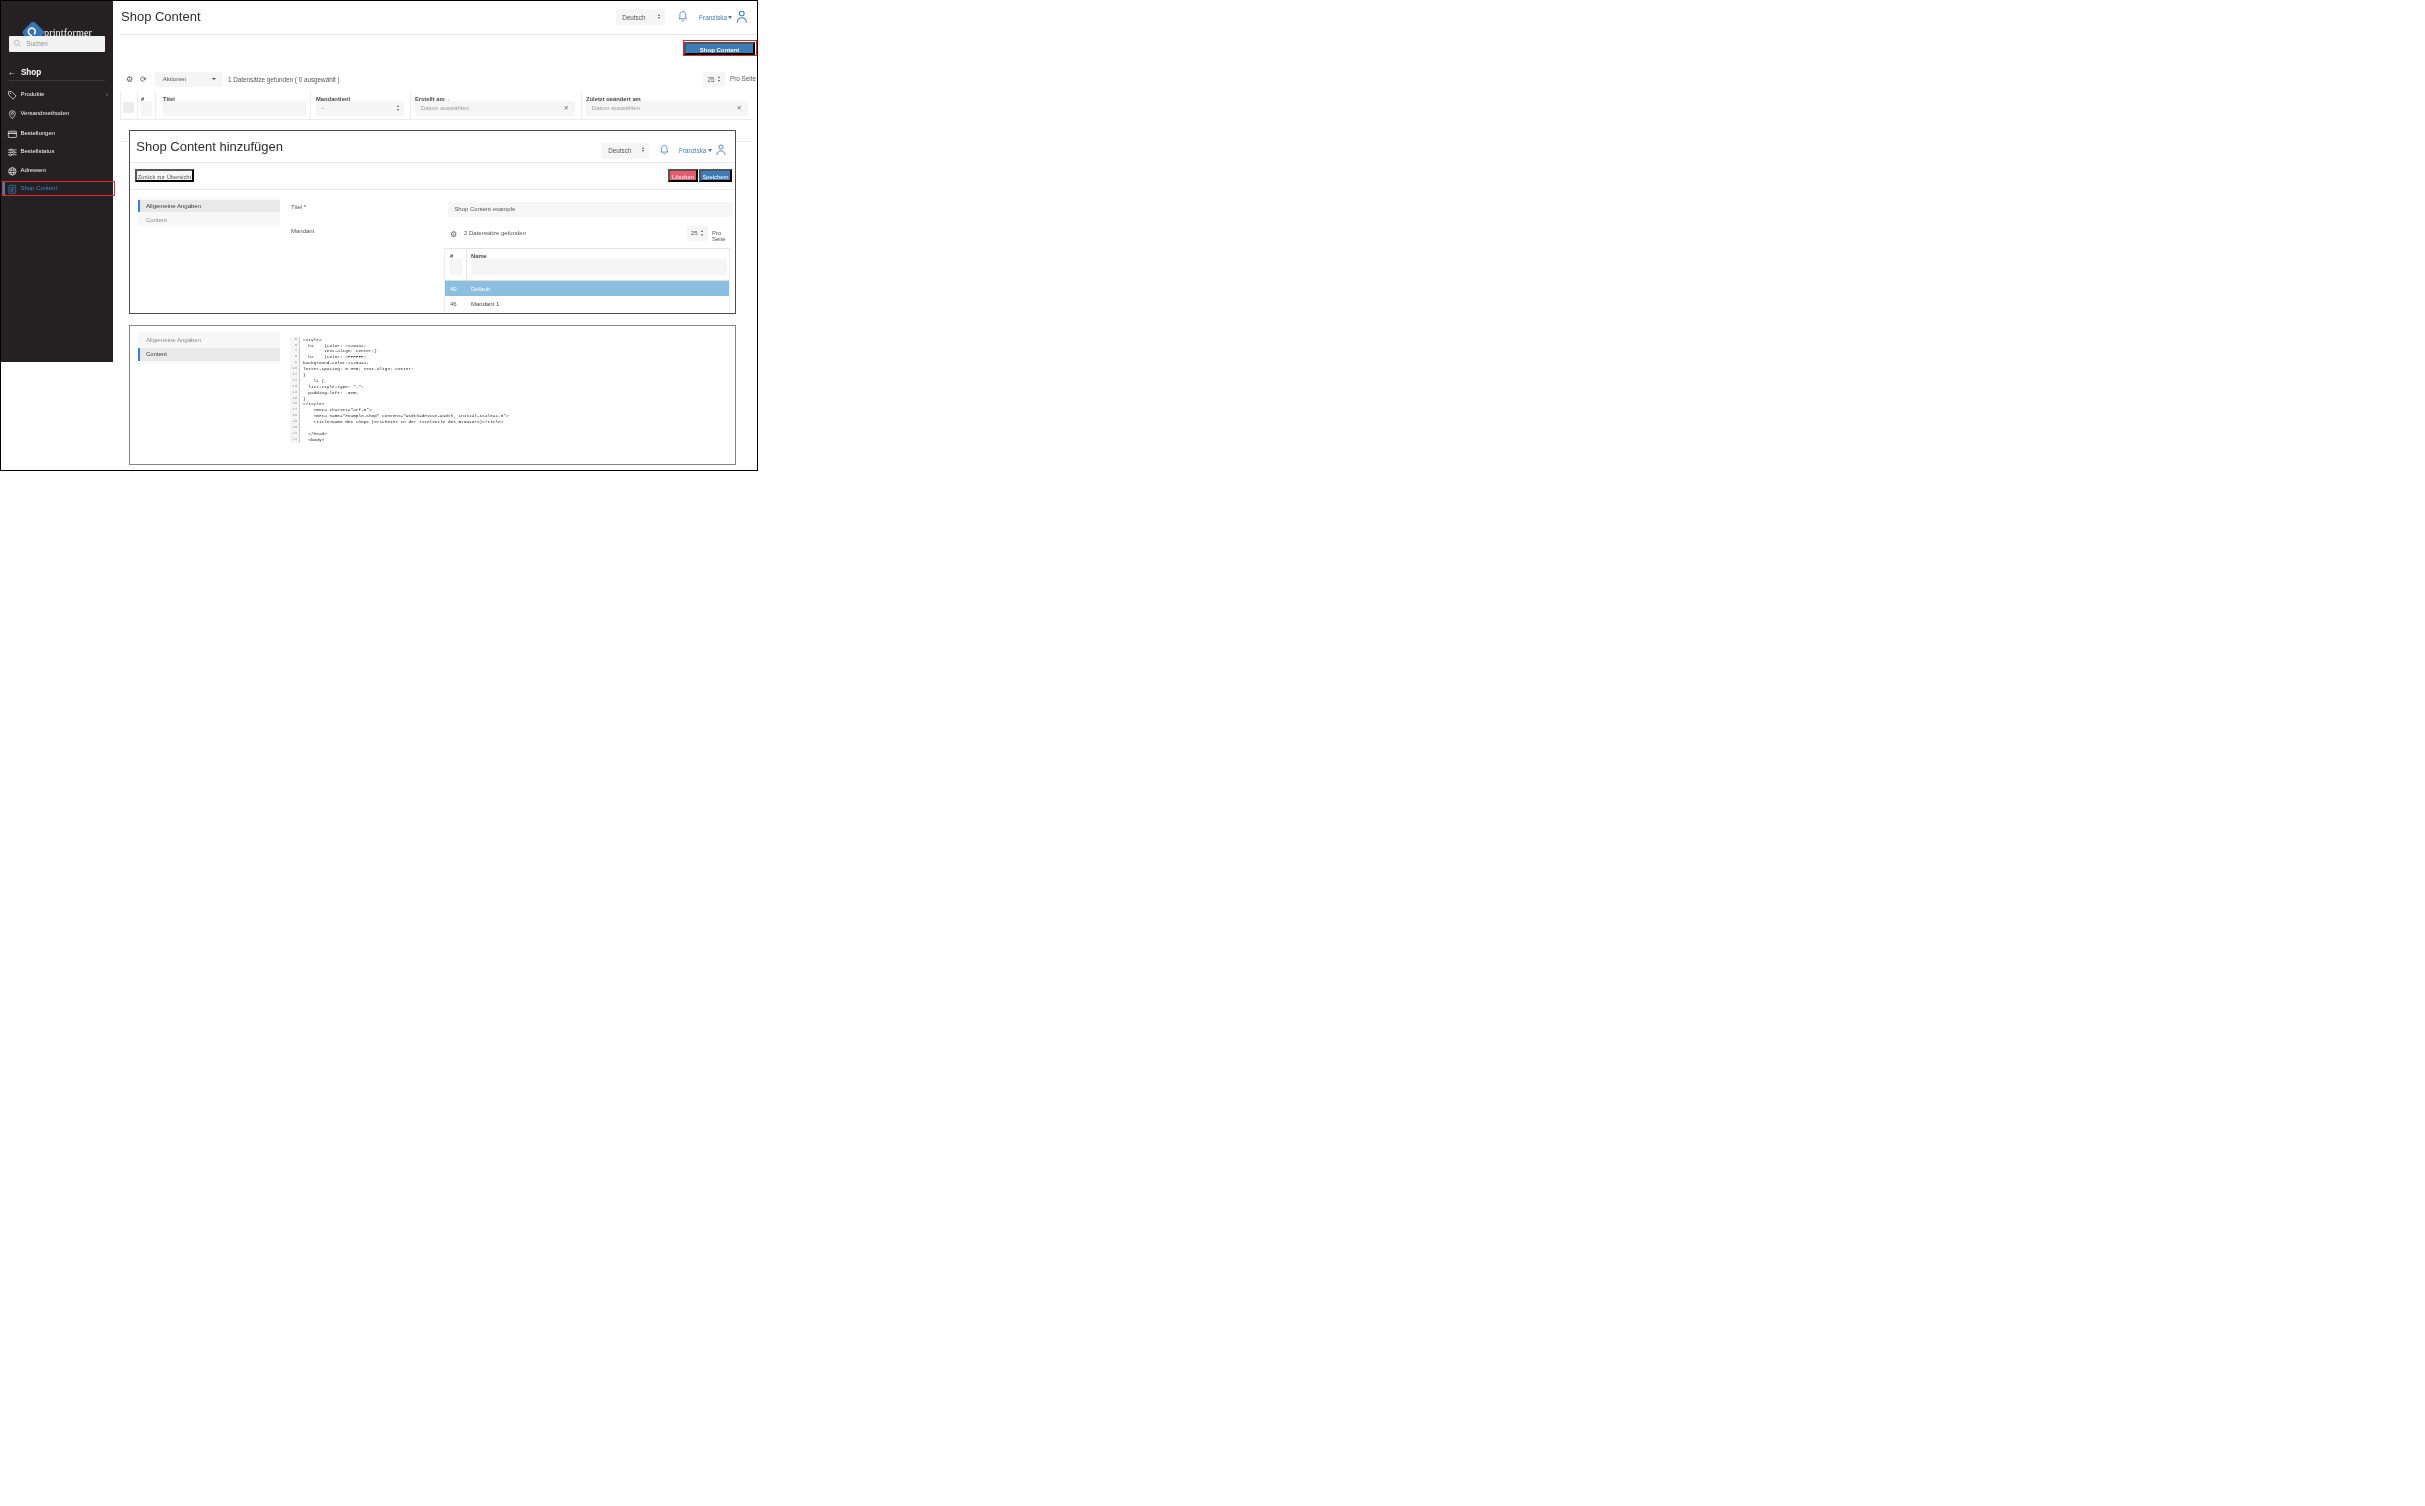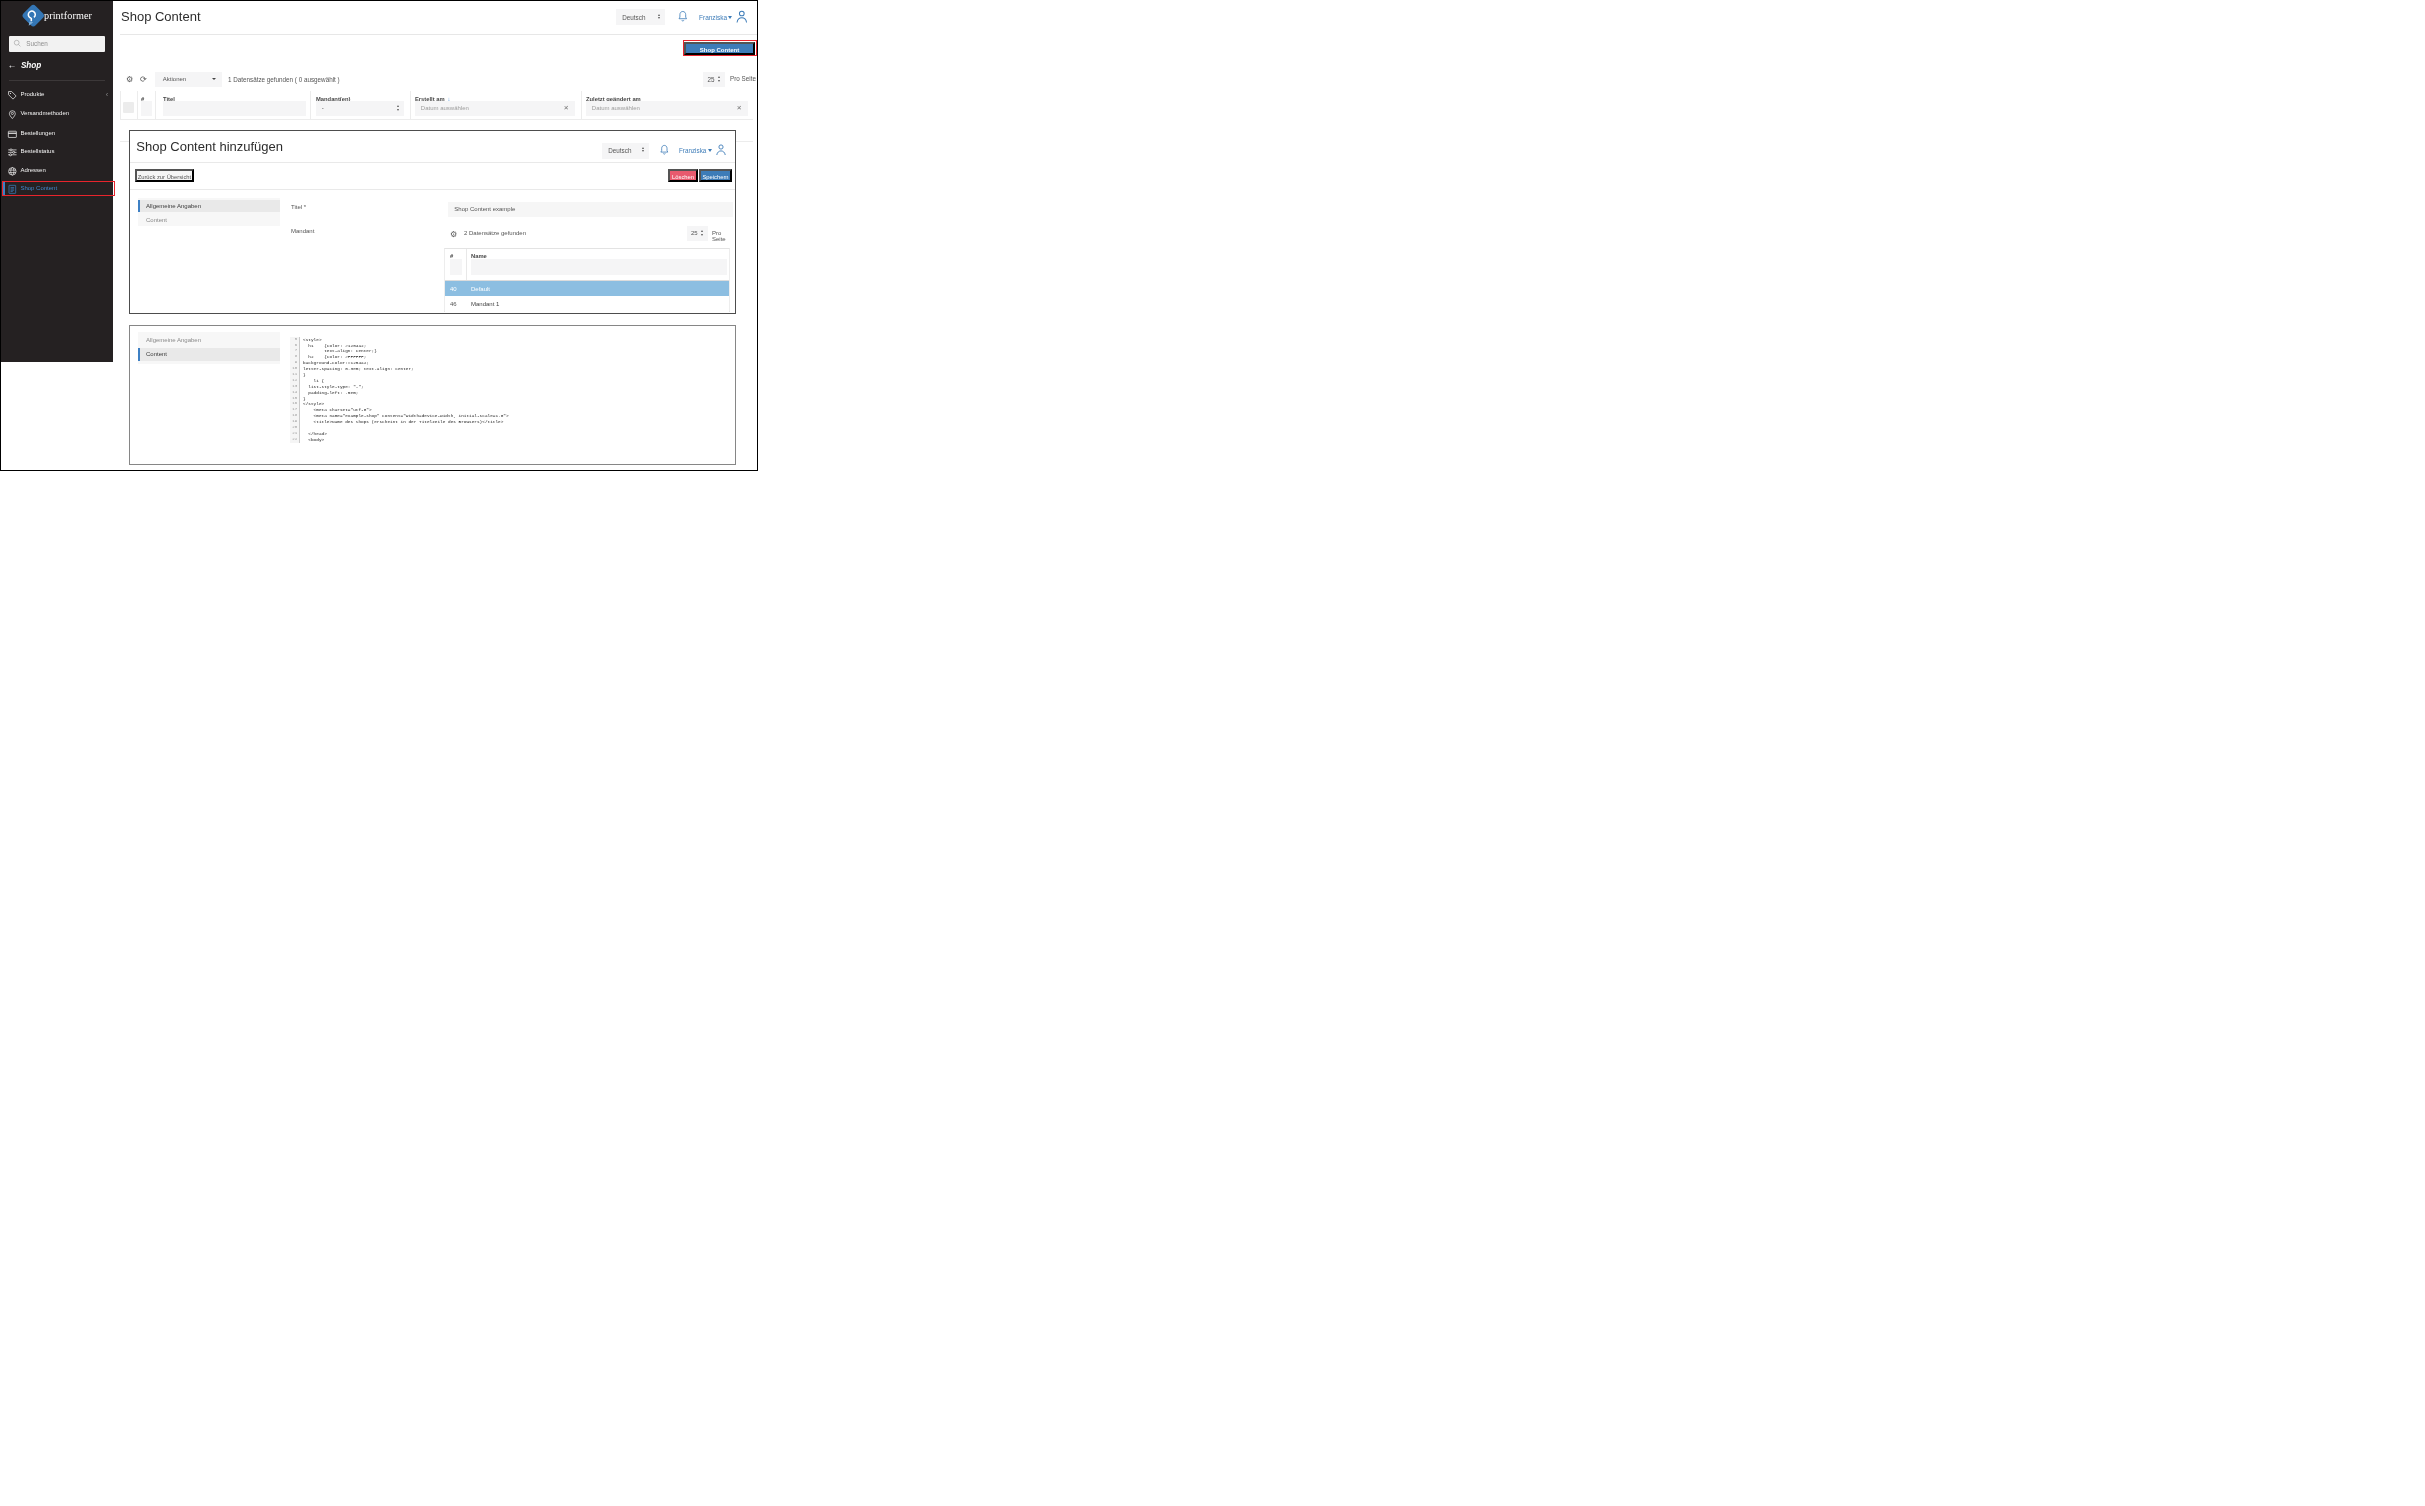--- a/index.html
+++ b/index.html
@@ -2,29 +2,29 @@
 <html style="font-size:7.8px"><head>
 <meta charset="utf-8">
 <style>
   * { margin:0; padding:0; box-sizing:border-box; }
   html,body { background:#fff; }
   body { font-family:"Liberation Sans", sans-serif; }
   .screen { position:relative; width:758px; height:471px; background:#fff; overflow:hidden; border:0.5px solid #000; }
 
   
   .sidebar { position:absolute; left:0; top:0; width:112px; height:361px; background:#252122; }
-  .logo-row { position:absolute; left:0; top:2px; width:112px; height:25px;padding-left:20px; }
+  .logo-row { position:absolute; left:0; top:19px; width:112px; height:25px;padding-left:20px; }
   .diamond { position:absolute; left:24px; top:4.4px; width:16.5px; height:16.5px; background:#3476b5; border-radius:3.4px; transform:rotate(45deg); }
   .diamond svg { transform:rotate(-45deg); position:absolute; left:1.5px; top:1.5px; }
   .diamond-fold { position:absolute; left:28px; top:19.4px; width:0; height:0; border-left:4.4px solid #7fb0da; border-bottom:4.4px solid transparent; transform:rotate(8deg); }
   .brand-text { position:absolute; left:43px; top:6.8px; color:#fff; font-family:"Liberation Serif", serif; font-size:10.2px; letter-spacing:0.1px; }
   .search-box { position:absolute; left:7.8px; top:35px; width:96px; height:15.5px; background:#f2f2f2; border-radius:1px; }
   .search-box svg { position:absolute; left:4.4px; top:3.4px; }
   .search-ph { position:absolute; left:17.5px; top:4.4px; font-size:6.3px; color:#8e8e8e; }
-  .shop-back { position:absolute; left:6.8px; top:59px; color:#fff; font-size:8.2px; font-weight:bold;font-style:italic; }
+  .shop-back { position:absolute; left:6.8px; top:66px; color:#fff; font-size:8.2px; font-weight:bold; }
   .shop-back .arr { font-weight:normal; font-size:8.7px; margin-right:4.4px; position:relative; top:-0.5px; }
   .side-div { position:absolute; left:7.8px; top:79px; width:96px; height:0.5px; background:#3c3839; }
   .nav-item { position:absolute; left:0; width:112px; height:18.4px; }
   .nav-item .nicon { position:absolute; left:5.8px; top:3.9px; width:10.7px; height:10.7px; }
   .nav-item .nlabel { position:absolute; left:19.4px; top:5.3px; font-size:6px; color:#f2f2f2; }
   .nav-item .chev { position:absolute; right:4.9px; top:3.9px; color:#8a8a8a; font-size:7.3px; }
   .nav-active .nlabel { color:#3f87cb; }
   .active-bar { position:absolute; left:2.4px; top:181px; width:1.9px; height:13.6px; background:#3e80c4; }
   .red-frame-side { position:absolute; left:0.5px; top:180px; width:113px; height:15px; border:1.5px solid #e8242c; z-index:30; }
 

